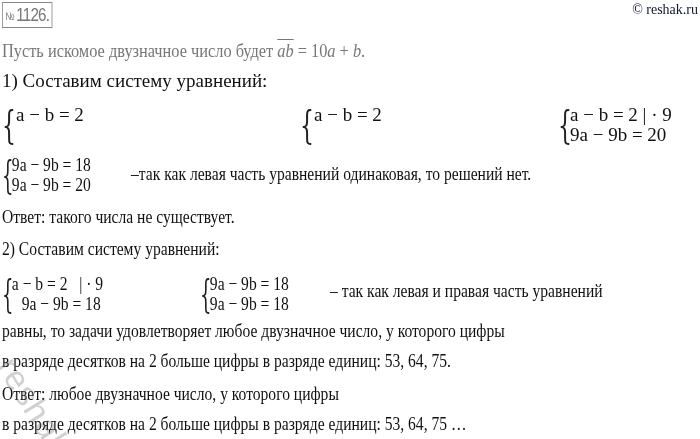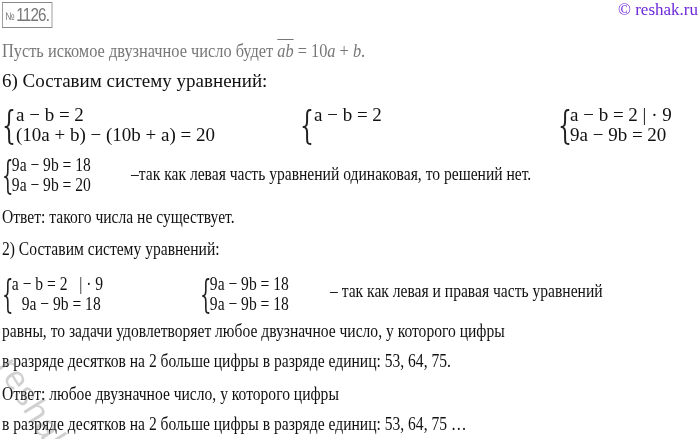--- a/index.html
+++ b/index.html
@@ -10,21 +10,21 @@
     }
     .abs { position: absolute; white-space: nowrap; }
     .num-box {
       left: 2px; top: 2px; height: 24px; padding: 0 3px;
       border: 1px solid #888; color: #777;
       font-family: "Liberation Sans", "DejaVu Sans", sans-serif;
       font-size: 19px; line-height: 24px; letter-spacing: -1px;
       transform: scaleX(0.8); transform-origin: left top;
     }
     .num-box .no { font-size: 11px; vertical-align: 1px; margin-right: 2px; letter-spacing: 0; }
-    .copyright { right: 2px; top: 0px; font-size: 17px; line-height: 20px; color: #6d28d9; }
+    .copyright { right: 2px; top: 0px; font-size: 14px; line-height: 20px; color: #0f172a; }
     .line { font-size: 19px; line-height: 22px; }
     .gray { color: #777; }
     .cond { transform: scaleX(0.86); transform-origin: left top; }
     .cond2 { transform: scaleX(0.82); transform-origin: left top; }
     i { font-style: italic; }
     .overline { text-decoration: overline; }
     .sys { position: absolute; font-size: 19px; line-height: 19px; }
     .sys .brace {
       position: absolute; left: 0; top: -1px; font-size: 40px; line-height: 40px;
       transform: scaleX(0.55); transform-origin: left top; color: #222;
@@ -43,26 +43,25 @@
 
 <div class="abs num-box">
   <span class="no">№</span><span>1126.</span>
 </div>
 <div class="abs copyright">© reshak.ru</div>
 
 <div class="abs line gray cond" style="left:2px; top:40px;">
   <span>Пусть искомое двузначное число будет </span><i class="overline">ab</i><span> = 10</span><i>a</i><span> + </span><i>b</i><span>.</span>
 </div>
 
-<div class="abs line" style="left:2px; top:70px;">6) Составим систему уравнений:</div>
+<div class="abs line" style="left:2px; top:70px;">1) Составим систему уравнений:</div>
 
 <div class="sys" style="left:2px; top:105px; width:280px; height:40px;">
   <span class="brace">{</span>
   <div class="row" style="left:14px; top:0;">a − b = 2</div>
-  <div class="row" style="left:14px; top:20px;">(10a + b) − (10b + a) = 20</div>
 </div>
 
 <div class="sys" style="left:300px; top:105px; width:240px; height:40px;">
   <span class="brace">{</span>
   <div class="row" style="left:14px; top:0;">a − b = 2</div>
 </div>
 
 <div class="sys" style="left:558px; top:105px; width:140px; height:40px;">
   <span class="brace">{</span>
   <div class="row" style="left:12px; top:0;">a − b = 2 | · 9</div>

